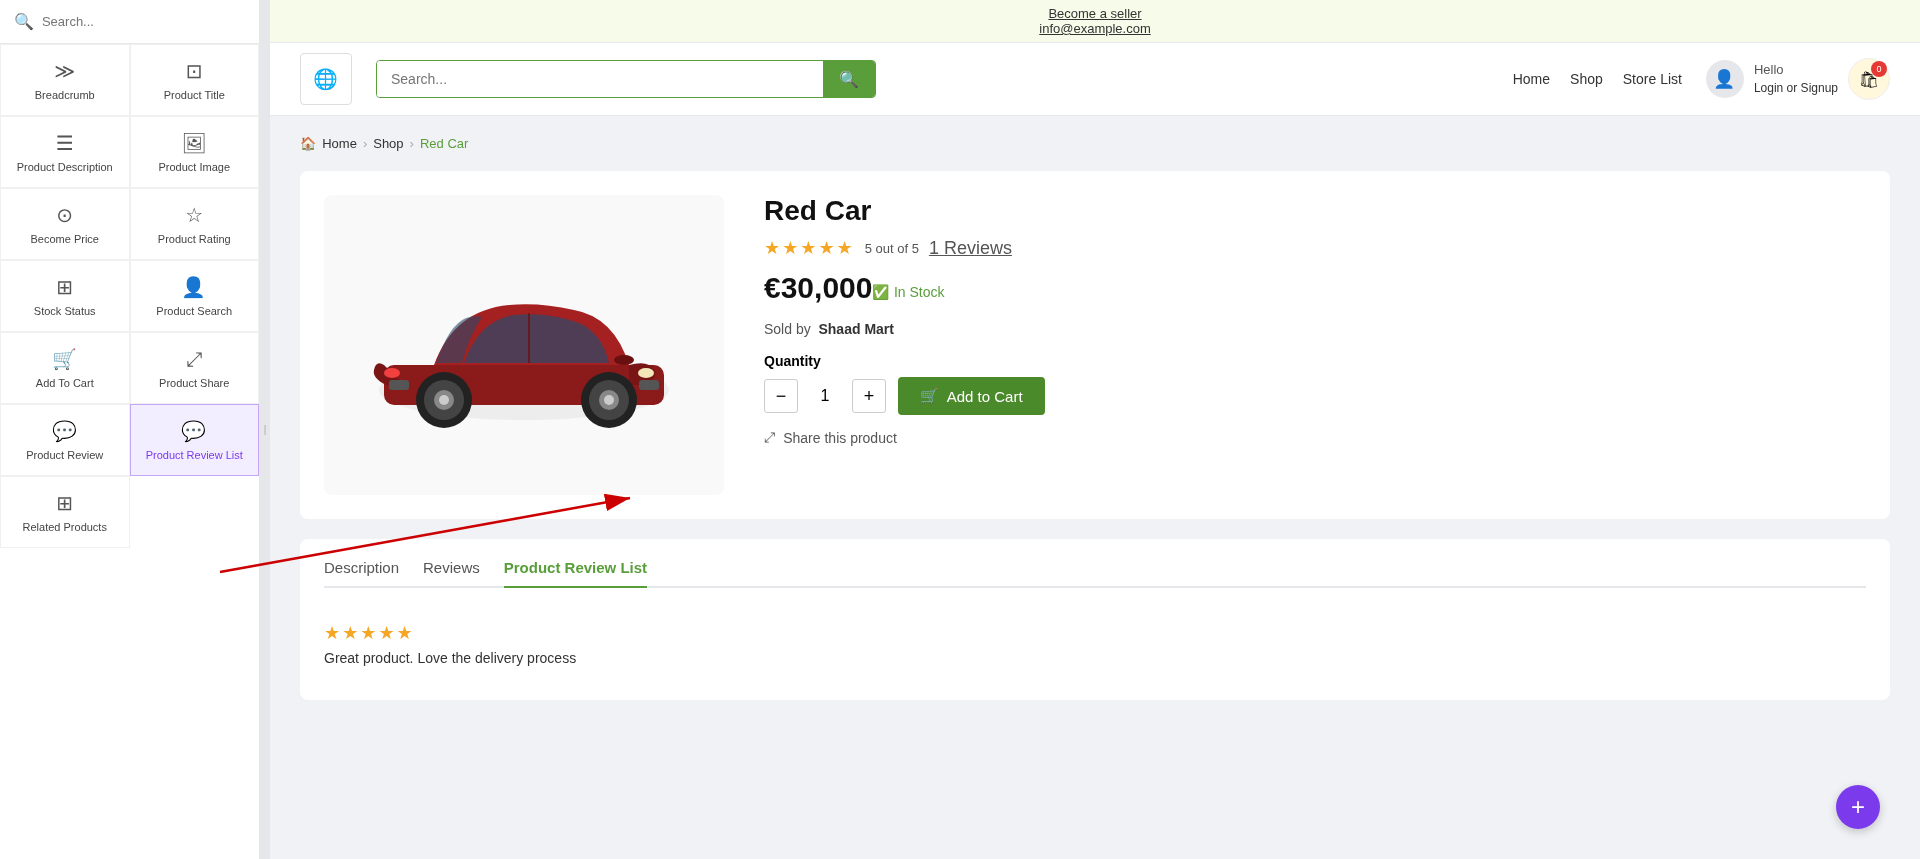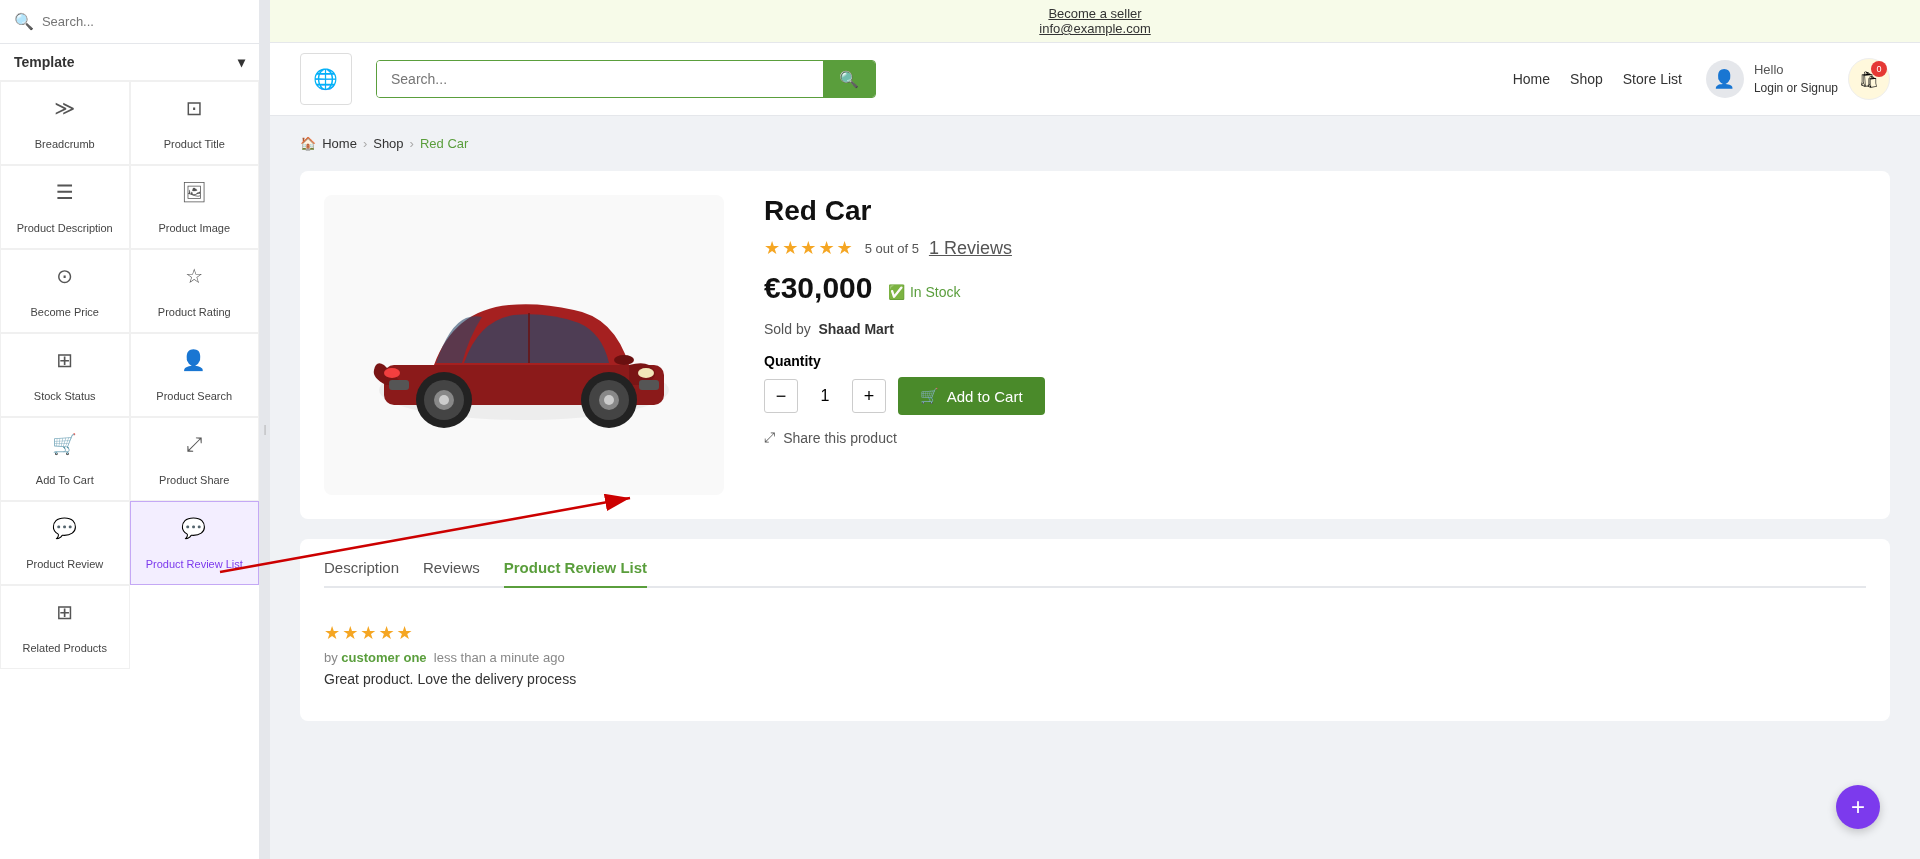--- a/index.html
+++ b/index.html
@@ -54,21 +54,21 @@
       padding: 14px 8px;
       cursor: pointer;
       border: 1px solid #f0f0f0;
       gap: 6px;
       background: #fff;
       transition: background 0.15s;
     }
     .sidebar-item.active { background: #f3eeff; border-color: #c4a8f5; }
     .sidebar-item .item-icon { font-size: 20px; color: #555; }
     .sidebar-item.active .item-icon { color: #7c3aed; }
-    .sidebar-item .item-label { font-size: 11px; color: #444; text-align: center; margin-top: 12px; }
+    .sidebar-item .item-label { font-size: 11px; color: #444; text-align: center; }
     .sidebar-item.active .item-label { color: #7c3aed; }
 
     
     .main {
       flex: 1;
       display: flex;
       flex-direction: column;
       overflow: hidden;
     }
 
@@ -218,24 +218,20 @@
     }
   </style>
 </head>
 <body>
 
 <div class="sidebar">
   <div class="sidebar-search">
     <span>🔍</span>
     <input type="text" placeholder="Search..." style="">
   </div>
-  <div class="sidebar-section-header">
-    <span>Template</span>
-    <span>▾</span>
-  </div>
   <div class="sidebar-grid" id="sidebar-grid">
       <div class="sidebar-item">
       <span class="item-icon">≫</span>
       <span class="item-label">Breadcrumb</span>
     </div>
       <div class="sidebar-item">
       <span class="item-icon">⊡</span>
       <span class="item-label">Product Title</span>
     </div>
       <div class="sidebar-item">
@@ -376,21 +372,21 @@
         </div>
       </div>
 
       <div class="product-info">
         <div class="product-title-text">Red Car</div>
         <div class="product-rating-row">
           <span class="stars">★★★★★</span>
           <span class="rating-text">5 out of 5</span>
           <a class="reviews-link">1 Reviews</a>
         </div>
-        <div style="display:flex;align-items:center;gap:16px;margin-bottom:8px;">
+        <div style="display:flex;align-items:center;gap:0;margin-bottom:8px;">
           <span class="product-price-text">€30,000</span>
           <span class="in-stock">
             <span>✅</span>
             <span>In Stock</span>
           </span>
         </div>
         <div class="sold-by">
           <span>Sold by</span>
           &nbsp;<strong>Shaad Mart</strong>
         </div>
@@ -412,24 +408,20 @@
     </div>
 
     <div class="tabs-section">
       <div class="tabs-header" id="tabs-header">
           <div class="tab">Description</div>
           <div class="tab">Reviews</div>
           <div class="tab active">Product Review List</div>
         </div>
       <div class="review-item">
         <div class="review-stars">★★★★★</div>
-        <div class="review-meta">
-          by <span class="reviewer">customer one</span>
-          &nbsp;<span>less than a minute ago</span>
-        </div>
         <div class="review-text">Great product. Love the delivery process</div>
       </div>
     </div>
 
   </div>
 </div>
 
 <div class="fab">+</div>
 
 <svg class="overlay" xmlns="http://www.w3.org/2000/svg">

